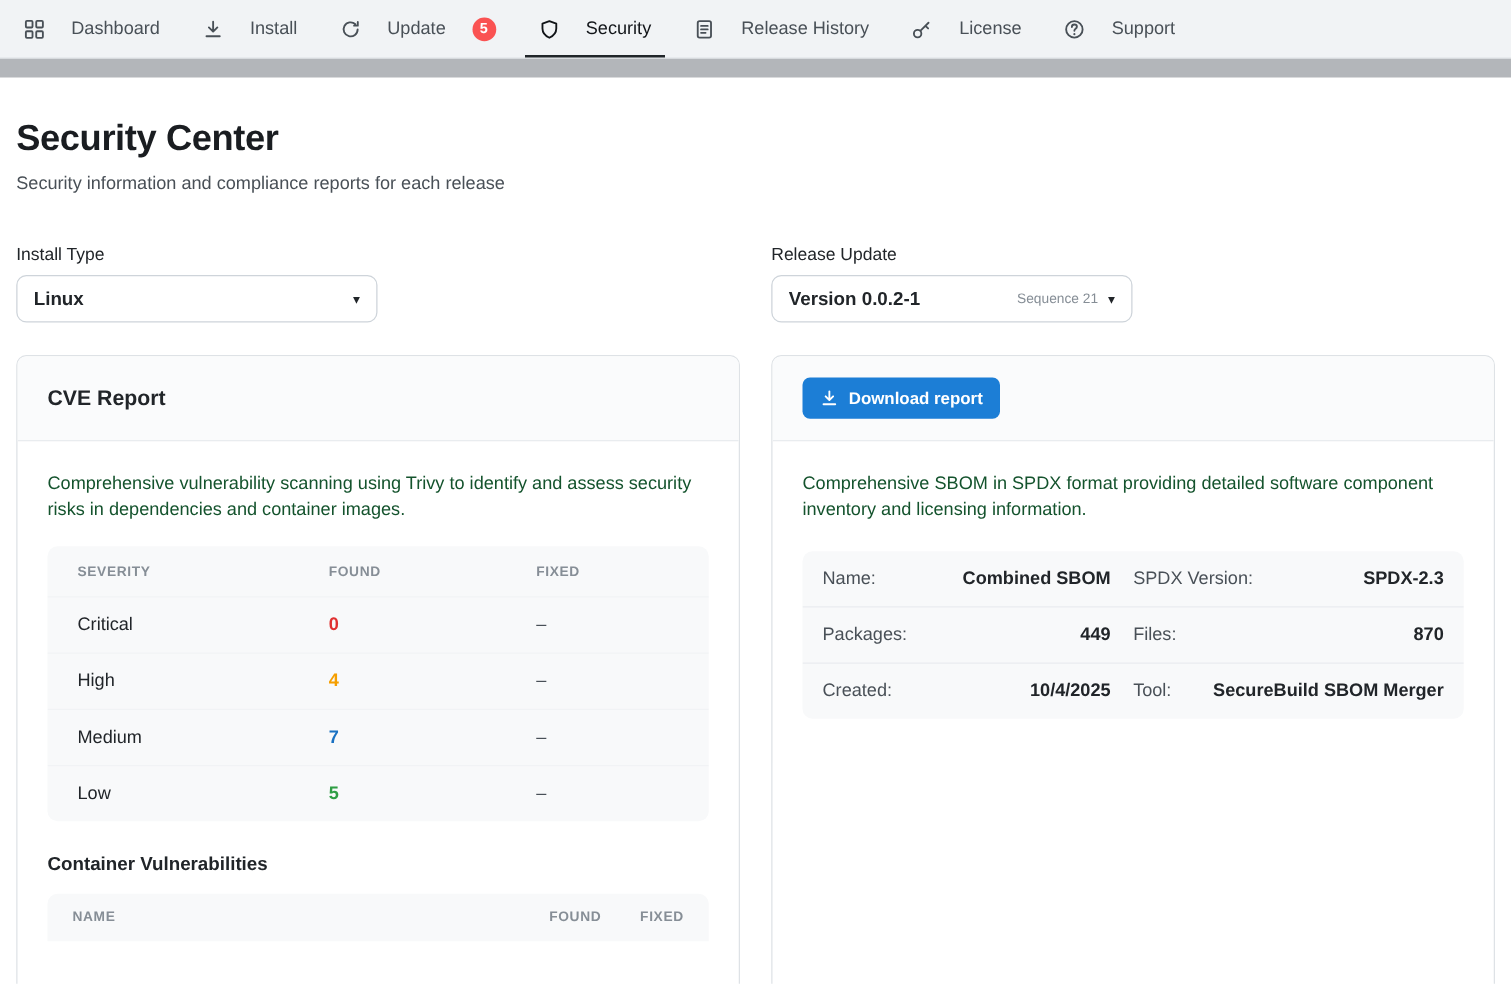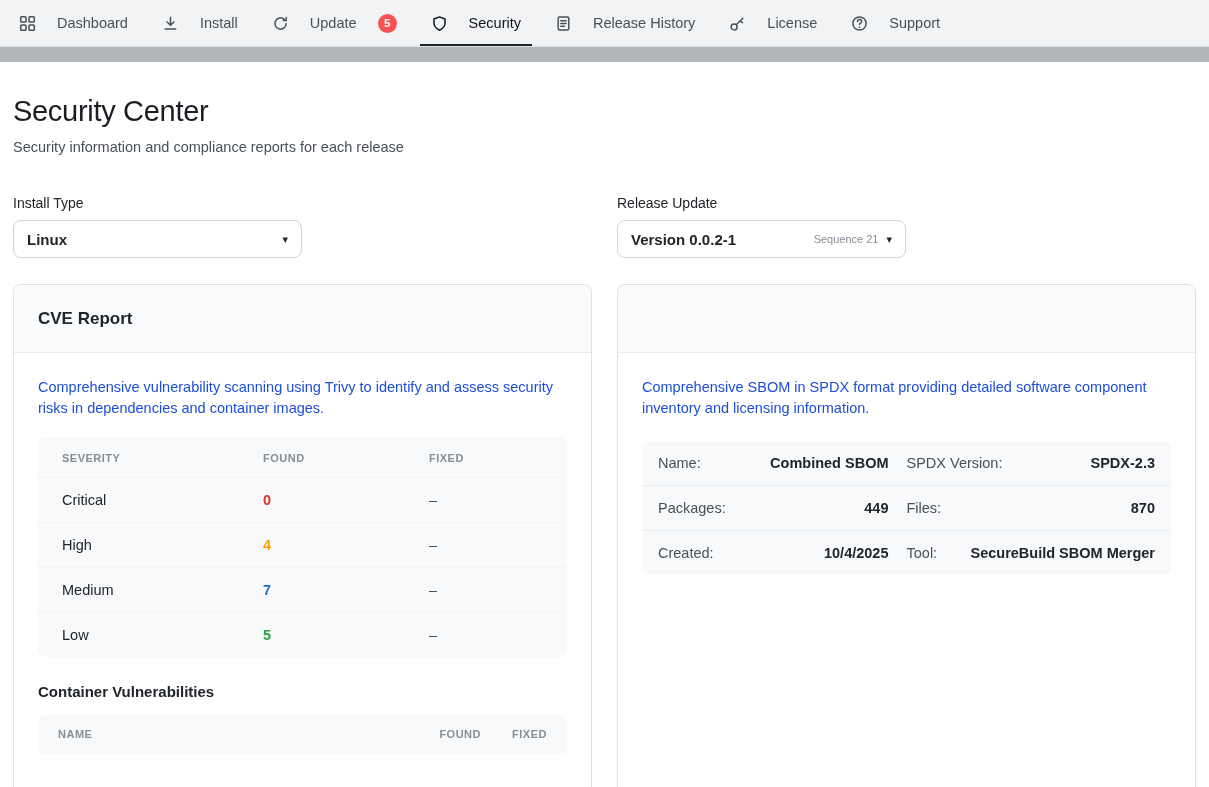--- a/index.html
+++ b/index.html
@@ -53,21 +53,21 @@
     padding: 0 5px;
   }
 
   .scroll-strip { height: 15px; background: #b3b6ba; }
 
   
   .page { padding: 0 13px; }
   .page-title {
     margin-top: 33px;
     font-size: 29px;
-    font-weight: 400;
+    font-weight: 700;
     letter-spacing: -0.3px;
     color: #1a1d21;
   }
   .page-subtitle {
     margin-top: 11px;
     font-size: 14.5px;
     color: #495057;
   }
 
   
@@ -103,21 +103,21 @@
     background: #fafbfc;
     border-bottom: 1px solid #e9ecef;
     padding: 0 24px;
     height: 68px;
     display: flex;
     align-items: center;
     justify-content: space-between;
   }
   .card-title { font-size: 17px; font-weight: 700; color: #212529; }
   .card-body { padding: 24px; }
-  .card-desc { font-size: 14.5px; line-height: 21px; color: #1d4ed8; }
+  .card-desc { font-size: 14.5px; line-height: 21px; color: #14532d; }
 
   
   .sev-table {
     margin-top: 18px;
     background: #f8f9fa;
     border-radius: 8px;
     overflow: hidden;
   }
   .sev-row {
     display: grid;
@@ -337,20 +337,28 @@
         <div class="cv-table-head">
           <span>NAME</span>
           <span class="r">FOUND</span>
           <span class="r">FIXED</span>
         </div>
       </div>
     </section>
 
     <section class="card">
       <div class="card-header">
+        <button class="btn-primary">
+          <span style="display:flex;align-items:center;">
+            <svg width="15" height="15" viewBox="0 0 16 16" fill="none" stroke="currentColor" stroke-width="1.6" stroke-linecap="round" stroke-linejoin="round">
+              <path d="M8 2.2v7.3M4.8 6.5L8 9.7l3.2-3.2M3 13.2h10"></path>
+            </svg>
+          </span>
+          <span>Download report</span>
+        </button>
       </div>
       <div class="card-body">
         <p class="card-desc">Comprehensive SBOM in SPDX format providing detailed software component inventory and licensing information.</p>
 
         <div class="sbom-details">
           <div class="sbom-row">
             <div class="sbom-half first">
               <span class="sbom-label">Name:</span>
               <span class="sbom-value">Combined SBOM</span>
             </div>

